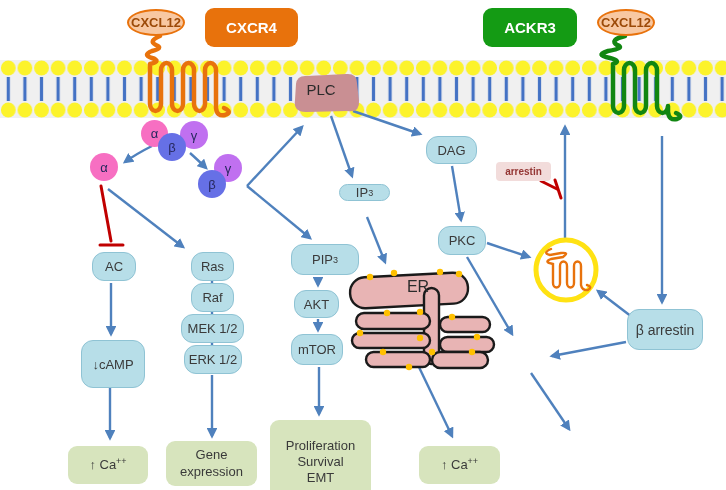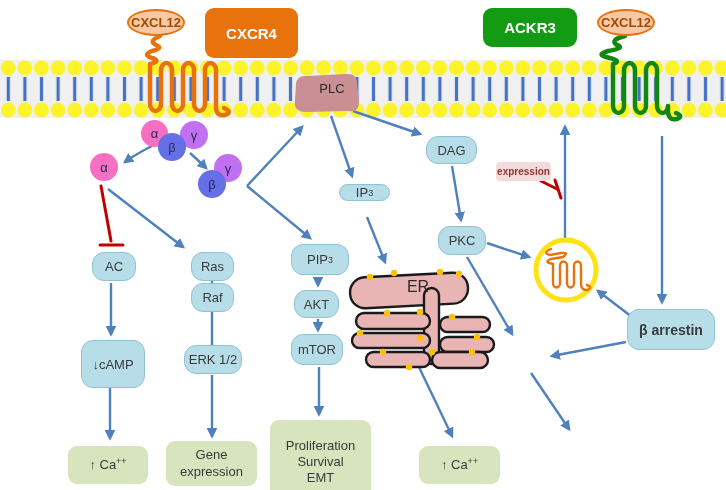--- a/index.html
+++ b/index.html
@@ -117,53 +117,54 @@
       </g>
     </g>
 
     <g>
       <circle cx="566" cy="270" r="30" fill="#fff" stroke="var(--endosome-ring,#FFE213)" stroke-width="5"></circle>
       <path d="M551,249 q-9,4 -1,6 l11,-2 q9,-1 2,4 l-12,2 q-8,3 2,5 L553,283 a3.5,4.5 0 0 0 7,0 L560,266 a3.5,4.5 0 0 1 7,0 L567,283 a3.5,4.5 0 0 0 7,0 L574,266 a3.5,4.5 0 0 1 7,0 L581,285 q1,6 7,5 q5,-3 -1,-5" fill="none" stroke="var(--receptor-left,#E8720C)" stroke-width="2.4" stroke-linecap="round"></path>
     </g>
   </svg>
 
   <div class="abs ligand" style="left:127px;top:9px;width:58px;height:27px;">CXCL12</div>
-  <div class="abs tag" style="left:205px;top:8px;width:93px;height:50px;background:var(--cxcr4,#E8720C);">CXCR4</div>
+  <div class="abs tag" style="left:205px;top:8px;width:93px;height:39px;background:var(--cxcr4,#E8720C);">CXCR4</div>
   <div class="abs tag" style="left:483px;top:8px;width:94px;height:39px;background:var(--ackr3,#149B14);">ACKR3</div>
   <div class="abs ligand" style="left:597px;top:9px;width:58px;height:27px;">CXCL12</div>
 
-  <div class="abs plain" style="left:307px;top:81px;width:50px;font-size:13px;">PLC</div>
+  <div class="abs plain" style="left:296px;top:81px;width:50px;font-size:15px;">PLC</div>
   <div class="abs plain" style="left:398px;top:278px;width:40px;font-size:16px;">ER</div>
 
   <div class="abs gp" style="left:141px;top:120px;width:27px;height:27px;background:var(--g-alpha,#F76FC2);">α</div>
   <div class="abs gp" style="left:180px;top:121px;width:28px;height:28px;background:var(--g-gamma,#C070F0);">γ</div>
   <div class="abs gp" style="left:158px;top:133px;width:28px;height:28px;background:var(--g-beta,#6670E6);">β</div>
   <div class="abs gp" style="left:90px;top:153px;width:28px;height:28px;background:var(--g-alpha,#F76FC2);">α</div>
   <div class="abs gp" style="left:214px;top:154px;width:28px;height:28px;background:var(--g-gamma,#C070F0);">γ</div>
   <div class="abs gp" style="left:198px;top:170px;width:28px;height:28px;background:var(--g-beta,#6670E6);">β</div>
 
   <div class="abs node" style="left:92px;top:252px;width:44px;height:29px;">AC</div>
   <div class="abs node" style="left:191px;top:252px;width:43px;height:29px;">Ras</div>
   <div class="abs node" style="left:191px;top:283px;width:43px;height:29px;">Raf</div>
+  <div class="abs node" style="left:181px;top:314px;width:63px;height:29px;">MEK 1/2</div>
   <div class="abs node" style="left:184px;top:345px;width:58px;height:29px;">ERK 1/2</div>
   <div class="abs node" style="left:81px;top:340px;width:64px;height:48px;">↓cAMP</div>
-  <div class="abs node" style="left:291px;top:244px;width:58px;height:31px;">
+  <div class="abs node" style="left:291px;top:244px;width:68px;height:31px;">
       <span>PIP</span>
       <sub>3</sub>
     </div>
   <div class="abs node" style="left:294px;top:290px;width:45px;height:28px;">AKT</div>
   <div class="abs node" style="left:291px;top:334px;width:52px;height:31px;">mTOR</div>
   <div class="abs node" style="left:339px;top:184px;width:51px;height:17px;">
       <span>IP</span>
       <sub>3</sub>
     </div>
   <div class="abs node" style="left:426px;top:136px;width:51px;height:28px;">DAG</div>
   <div class="abs node" style="left:438px;top:226px;width:48px;height:29px;">PKC</div>
-  <div class="abs node" style="left:627px;top:309px;width:88px;height:41px;font-size:14px;font-weight:bold;">β arrestin</div>
-  <div class="abs ub" style="left:496px;top:162px;width:55px;height:19px;">expression</div>
+  <div class="abs node" style="left:627px;top:309px;width:76px;height:41px;font-size:14px;">β arrestin</div>
+  <div class="abs ub" style="left:496px;top:162px;width:55px;height:19px;">arrestin</div>
 
   <div class="abs result" style="left:68px;top:446px;width:80px;height:38px;">
       <span><span>↑ Ca</span><sup>++</sup></span>
     </div>
   <div class="abs result" style="left:166px;top:441px;width:91px;height:45px;">Gene expression</div>
   <div class="abs result" style="left:270px;top:420px;width:101px;height:84px;">
     <div>Proliferation</div>
     <div>Survival</div>
     <div>EMT</div>
   </div>

